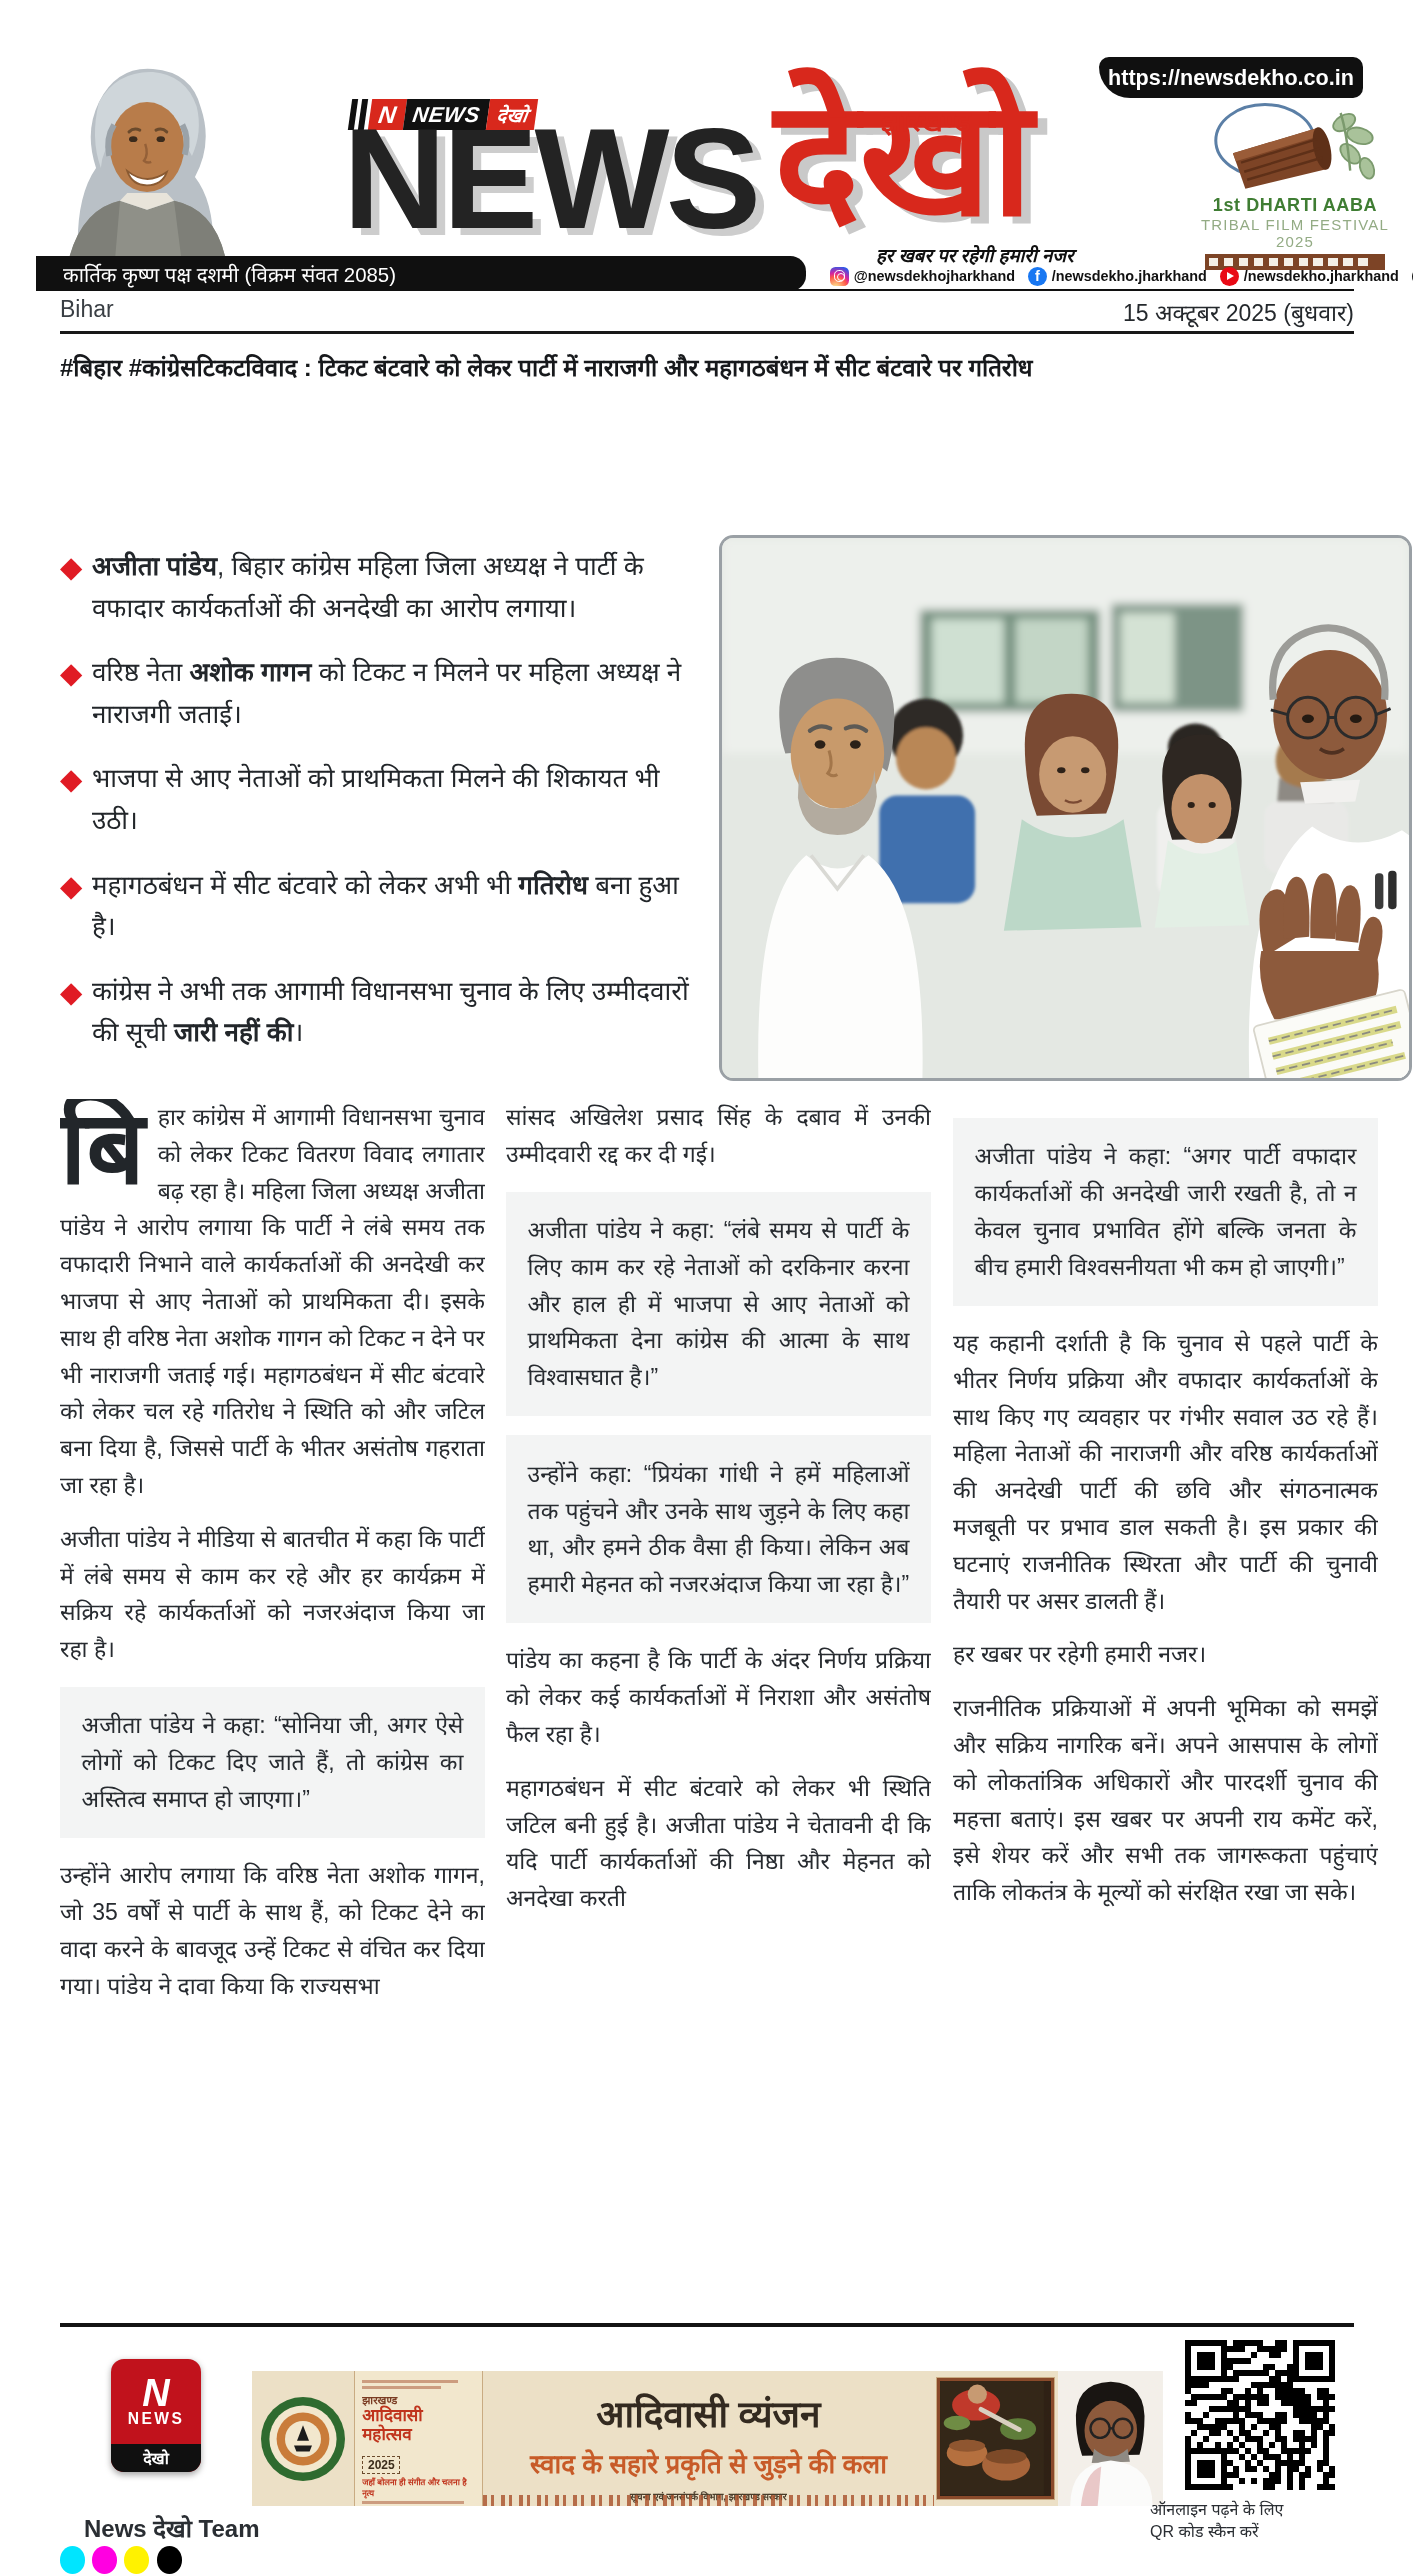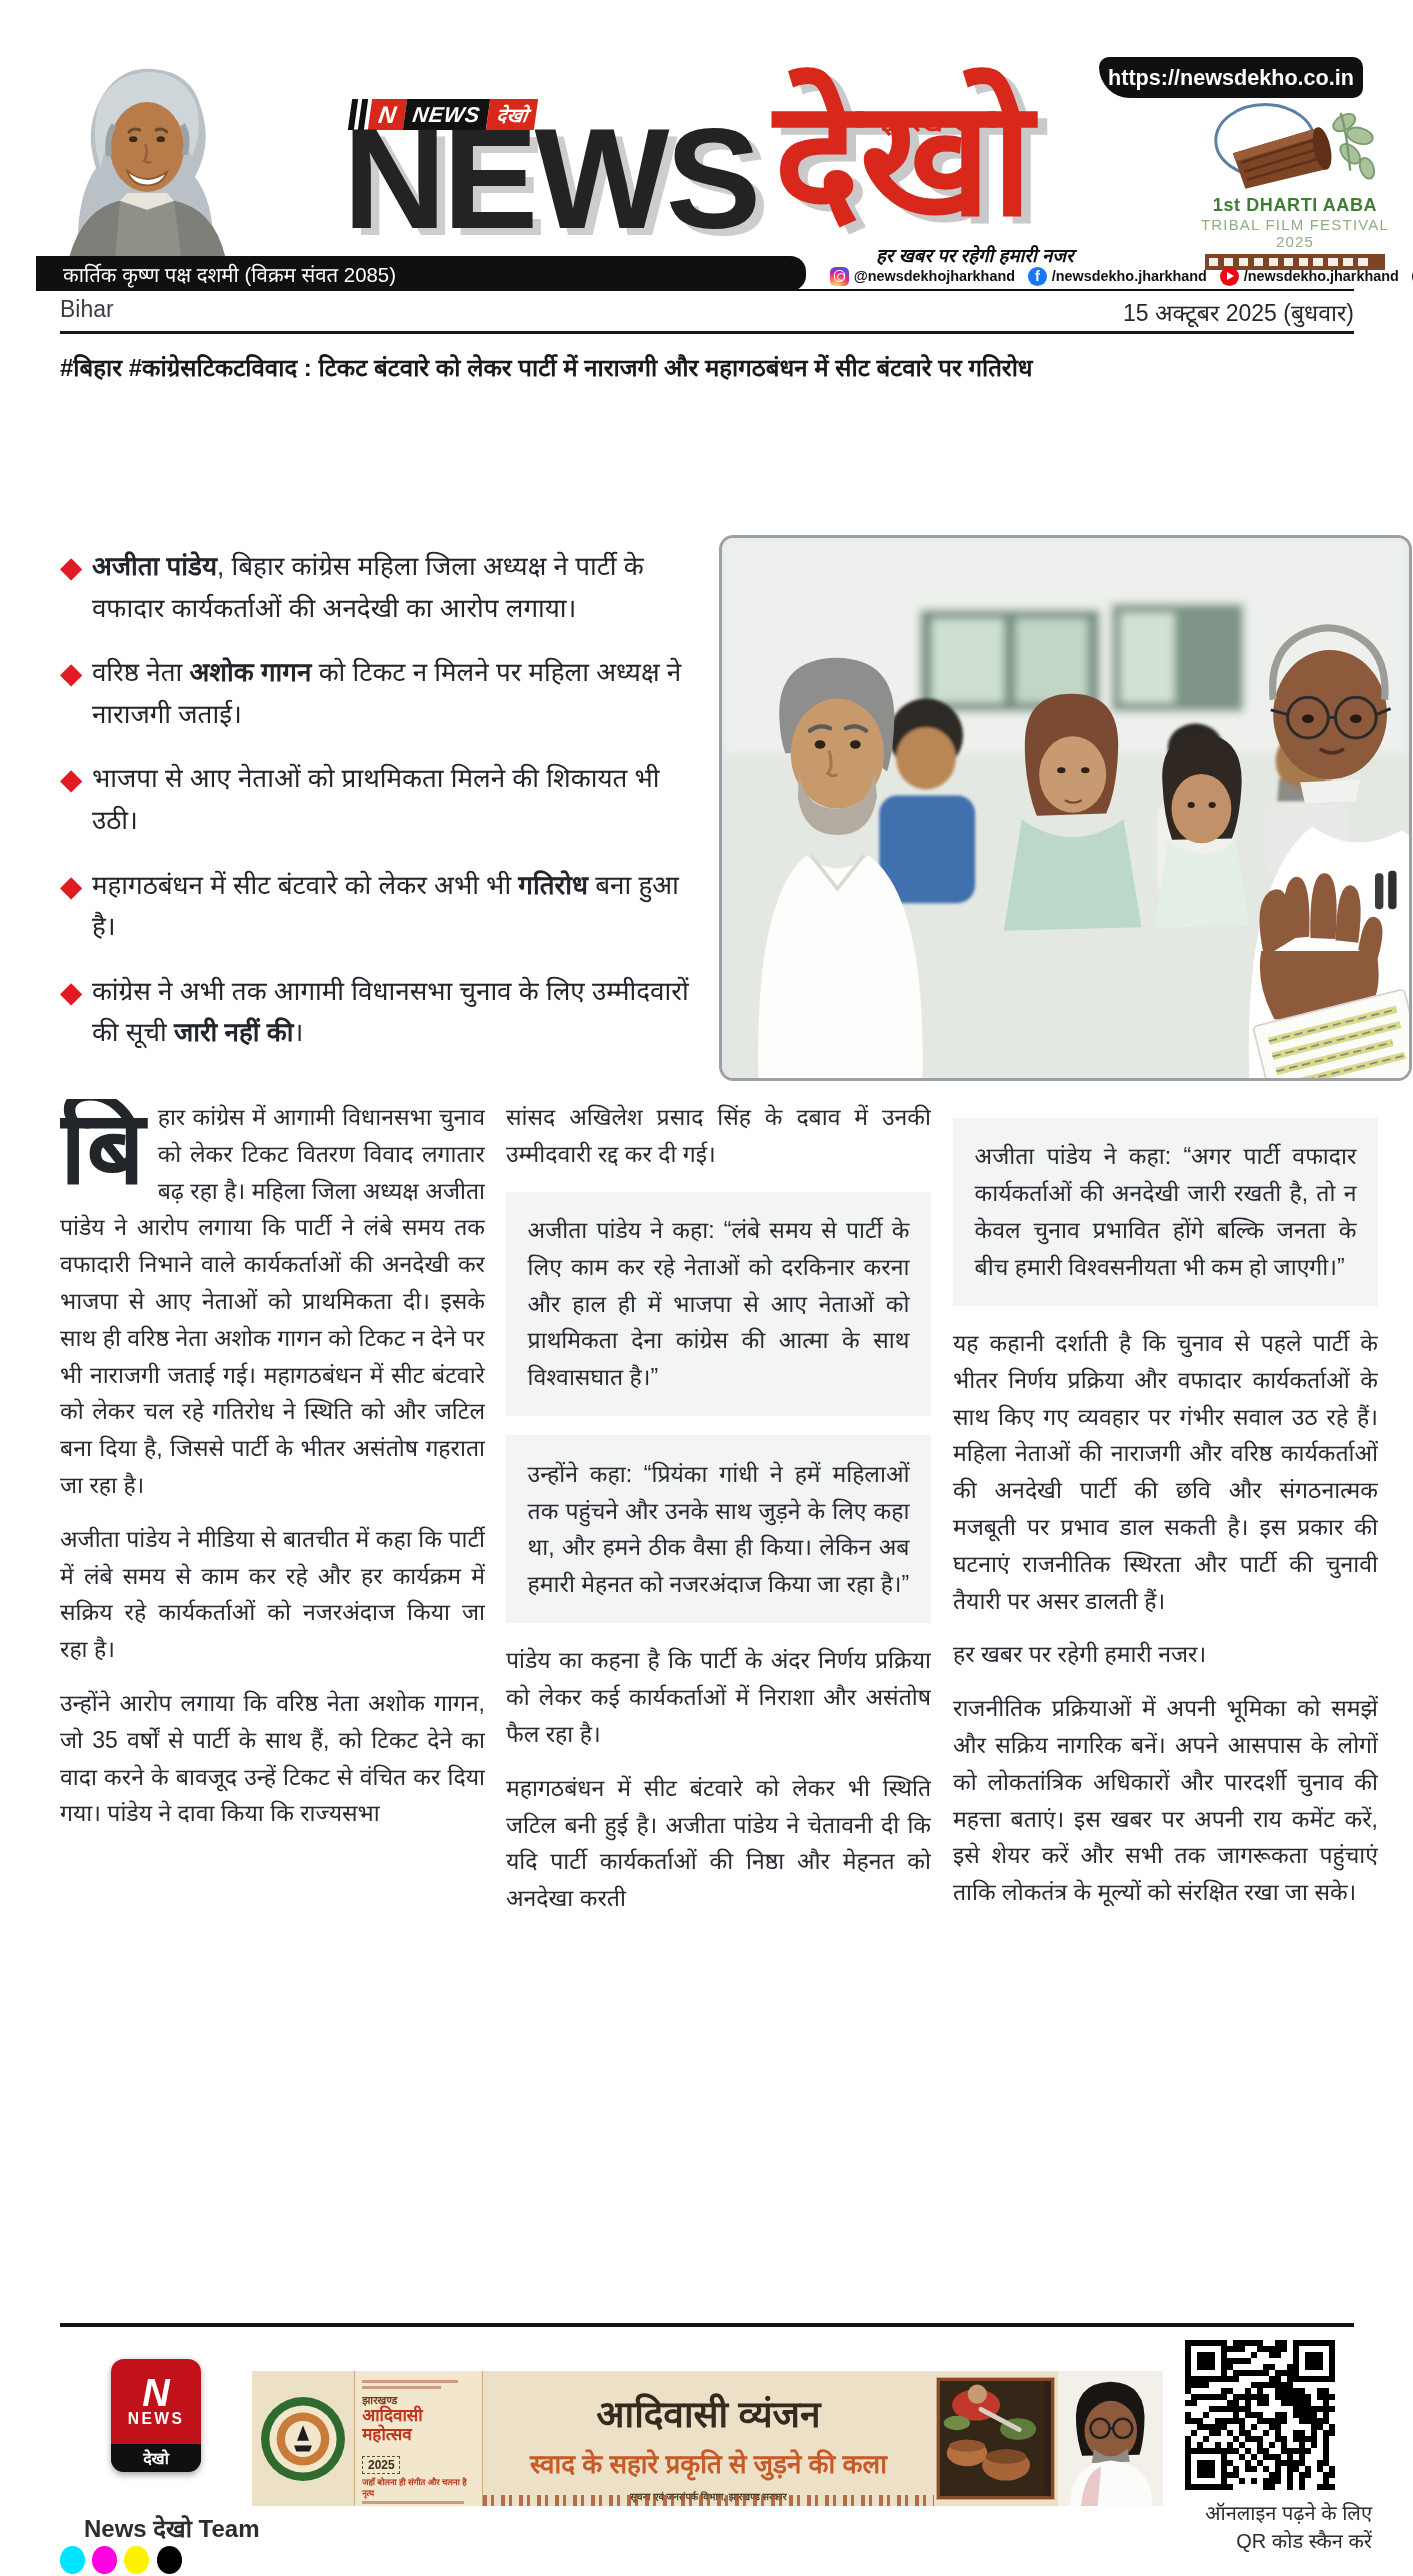--- a/index.html
+++ b/index.html
@@ -100,21 +100,21 @@
   .b-title{font-size:37px;font-weight:bold;color:#332a20;}
   .b-sub{font-size:26px;font-weight:bold;color:#c75b28;margin-top:7.2px;}
   .b-dept{font-size:9.6px;font-weight:bold;color:#4a3c2a;margin-top:9.6px;}
   .b-food{flex:0 0 111px;margin:7.2px 3.6px;border:3.6px solid #8a4a2a;outline:1.8px solid #c9ab82;background:#2f2115;}
   .b-man{flex:0 0 105px;background:#f6f3ee;}
   .b-zig{position:absolute;left:0;bottom:0;width:100%;height:10.8px;
          background:repeating-linear-gradient(90deg,#a8502a 0 3.6px,transparent 3.6px 8.4px,#a8502a 8.4px 10.8px,transparent 10.8px 18px);opacity:.8;}
 
   .qr{left:1185px;top:2340px;width:150px;height:150px;background:#fff;position:absolute;}
   .qr i{position:absolute;width:6px;height:6px;background:#000;}
-  .qr-cap{left:1150px;top:2499px;width:222px;text-align:right;font-size:20px;color:#2a2e33;line-height:1.4;}
+  .qr-cap{left:1150px;top:2499px;width:222px;text-align:left;font-size:16px;color:#2a2e33;line-height:1.4;}
 </style>
 </head>
 <body>
 
 <div class="page">
 
   <div class="abs portrait">
     <svg width="204" height="211" viewBox="0 0 340 352">
       <path d="M60 330 Q55 230 90 180 Q70 120 95 70 Q125 10 185 15 Q250 20 265 80 Q285 140 255 195 Q290 240 285 330 Z" fill="#b9c0c6"></path>
       <path d="M95 70 Q125 18 185 20 Q240 25 258 78 Q268 120 250 160 Q230 120 200 110 Q150 100 120 130 Q100 150 98 180 Q80 130 95 70Z" fill="#cfd6da"></path>
@@ -322,20 +322,23 @@
         <rect x="900" y="790" width="260" height="180" rx="8" fill="#fbfbf7" stroke="#d8d6cc" stroke-width="3"></rect>
         <path d="M920 820 h220 M920 846 h220 M920 872 h200 M920 898 h215" stroke="#d9d98a" stroke-width="12"></path>
         <path d="M920 820 h220 M920 846 h220 M920 872 h200 M920 898 h215" stroke="#8a8a80" stroke-width="3" stroke-dasharray="14 8"></path>
       </g>
     </svg>
   </div>
 
   <div class="abs col c1">
     <p><span class="dropcap">बि</span><span>हार कांग्रेस में आगामी विधानसभा चुनाव को लेकर टिकट वितरण विवाद लगातार बढ़ रहा है। महिला जिला अध्यक्ष अजीता पांडेय ने आरोप लगाया कि पार्टी ने लंबे समय तक वफादारी निभाने वाले कार्यकर्ताओं की अनदेखी कर भाजपा से आए नेताओं को प्राथमिकता दी। इसके साथ ही वरिष्ठ नेता अशोक गागन को टिकट न देने पर भी नाराजगी जताई गई। महागठबंधन में सीट बंटवारे को लेकर चल रहे गतिरोध ने स्थिति को और जटिल बना दिया है, जिससे पार्टी के भीतर असंतोष गहराता जा रहा है।</span></p>
     <p>अजीता पांडेय ने मीडिया से बातचीत में कहा कि पार्टी में लंबे समय से काम कर रहे और हर कार्यक्रम में सक्रिय रहे कार्यकर्ताओं को नजरअंदाज किया जा रहा है।</p>
+    <div class="qbox">
+        <p>अजीता पांडेय ने कहा: “सोनिया जी, अगर ऐसे लोगों को टिकट दिए जाते हैं, तो कांग्रेस का अस्तित्व समाप्त हो जाएगा।”</p>
+      </div>
     <p>उन्होंने आरोप लगाया कि वरिष्ठ नेता अशोक गागन, जो 35 वर्षों से पार्टी के साथ हैं, को टिकट देने का वादा करने के बावजूद उन्हें टिकट से वंचित कर दिया गया। पांडेय ने दावा किया कि राज्यसभा</p>
   </div>
 
   <div class="abs col c2">
     <p>सांसद अखिलेश प्रसाद सिंह के दबाव में उनकी उम्मीदवारी रद्द कर दी गई।</p>
     <div class="qbox">
         <p>अजीता पांडेय ने कहा: “लंबे समय से पार्टी के लिए काम कर रहे नेताओं को दरकिनार करना और हाल ही में भाजपा से आए नेताओं को प्राथमिकता देना कांग्रेस की आत्मा के साथ विश्वासघात है।”</p>
       </div>
     <div class="qbox">
         <p>उन्होंने कहा: “प्रियंका गांधी ने हमें महिलाओं तक पहुंचने और उनके साथ जुड़ने के लिए कहा था, और हमने ठीक वैसा ही किया। लेकिन अब हमारी मेहनत को नजरअंदाज किया जा रहा है।”</p>

